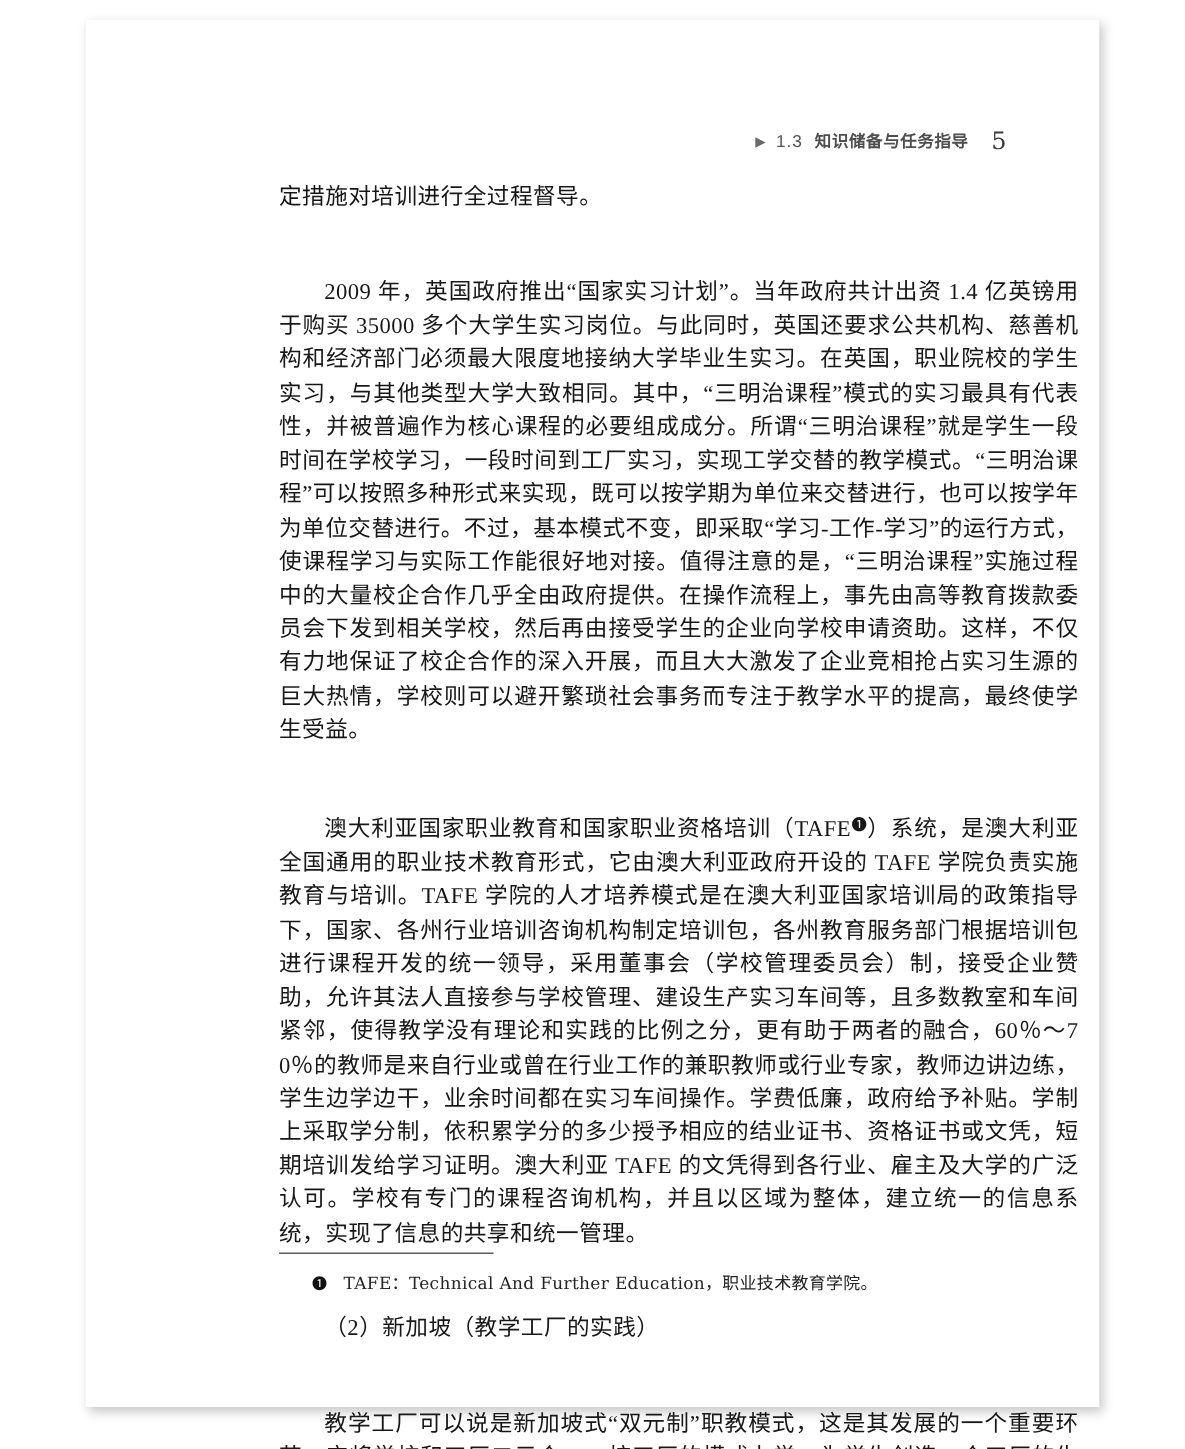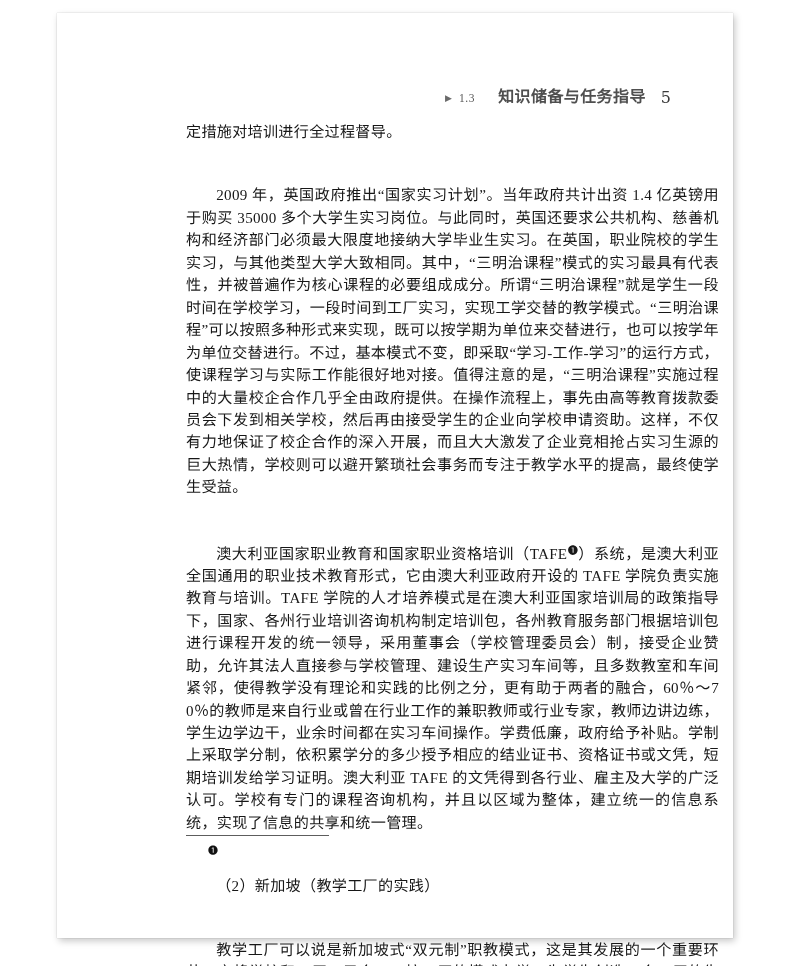--- a/index.html
+++ b/index.html
@@ -45,29 +45,29 @@
   }
   .rh-marker {
     font-size: 9px;
     line-height: 1;
     margin-right: 7px;
     color: #6a6a6a;
     position: relative;
     top: -1px;
   }
   .rh-number {
-    font-family: Liberation Serif, serif;
+    font-family: Liberation Sans, sans-serif;
     font-size: 11.5px;
     letter-spacing: 0.6px;
-    margin-right: 23px;
+    margin-right: 8px;
     color: #555;
   }
   .rh-title {
     font-family: "DejaVu Sans", "Liberation Sans", sans-serif;
-    font-size: 16px;
+    font-size: 11px;
     letter-spacing: 0.4px;
     font-weight: 600;
     color: #4f4f4f;
   }
   .rh-folio {
     font-family: "DejaVu Serif", "Liberation Serif", serif;
     font-size: 16px;
     margin-left: 15px;
     color: #3a3a3a;
     position: relative;
@@ -155,17 +155,18 @@
 
       <p class="body-para indent2">（2）新加坡（教学工厂的实践）</p>
 
       <p class="body-para indent2">教学工厂可以说是新加坡式“双元制”职教模式，这是其发展的一个重要环节。它将学校和工厂二元合一，按工厂的模式办学，为学生创造一个工厂的生产环境。模拟现场主要是由企业提供，学院则负责管理和日常运作，自负盈亏。其具体做法是：一二年级学生学习专业理论课和基本技能训练课，三年级学生根据自选专业方向，加入由学校向工厂企业承揽的“工业项目”，与教师和师傅或技术员一起组成“工业项目组”，并在他们的管理和指导下进行实际生产操作。“工业项目”的科技含量必须达到一定水平，不以营利为目的，但要进行成本核算，以保本微利为原则，这既可以支持学校建设也是对学生的一种经营生存训练。教学工厂的发展另一个重要环节就是它的知识管理和无界化管理。知识管理是经验的积累与分享，包括理念的分享、技术的分享和成果的分享。师生通过实际问题的解决方案完成工程项目，积累知识和经验，并建立知识库，实现师生项目分享。无界化管理淡化学校各级组织的界限，通过项目无界化、技术无界化、人才无界化、校园管理无界</p>
     </div>
 
     <div id="footnote-block">
       <div class="fn-rule"></div>
       <div class="fn-row">
         <span class="fn-marker">❶</span>
+        <span class="fn-text">TAFE：Technical And Further Education，职业技术教育学院。</span>
       </div>
     </div>
 
   </div>
 </div>
 
 </body></html>

